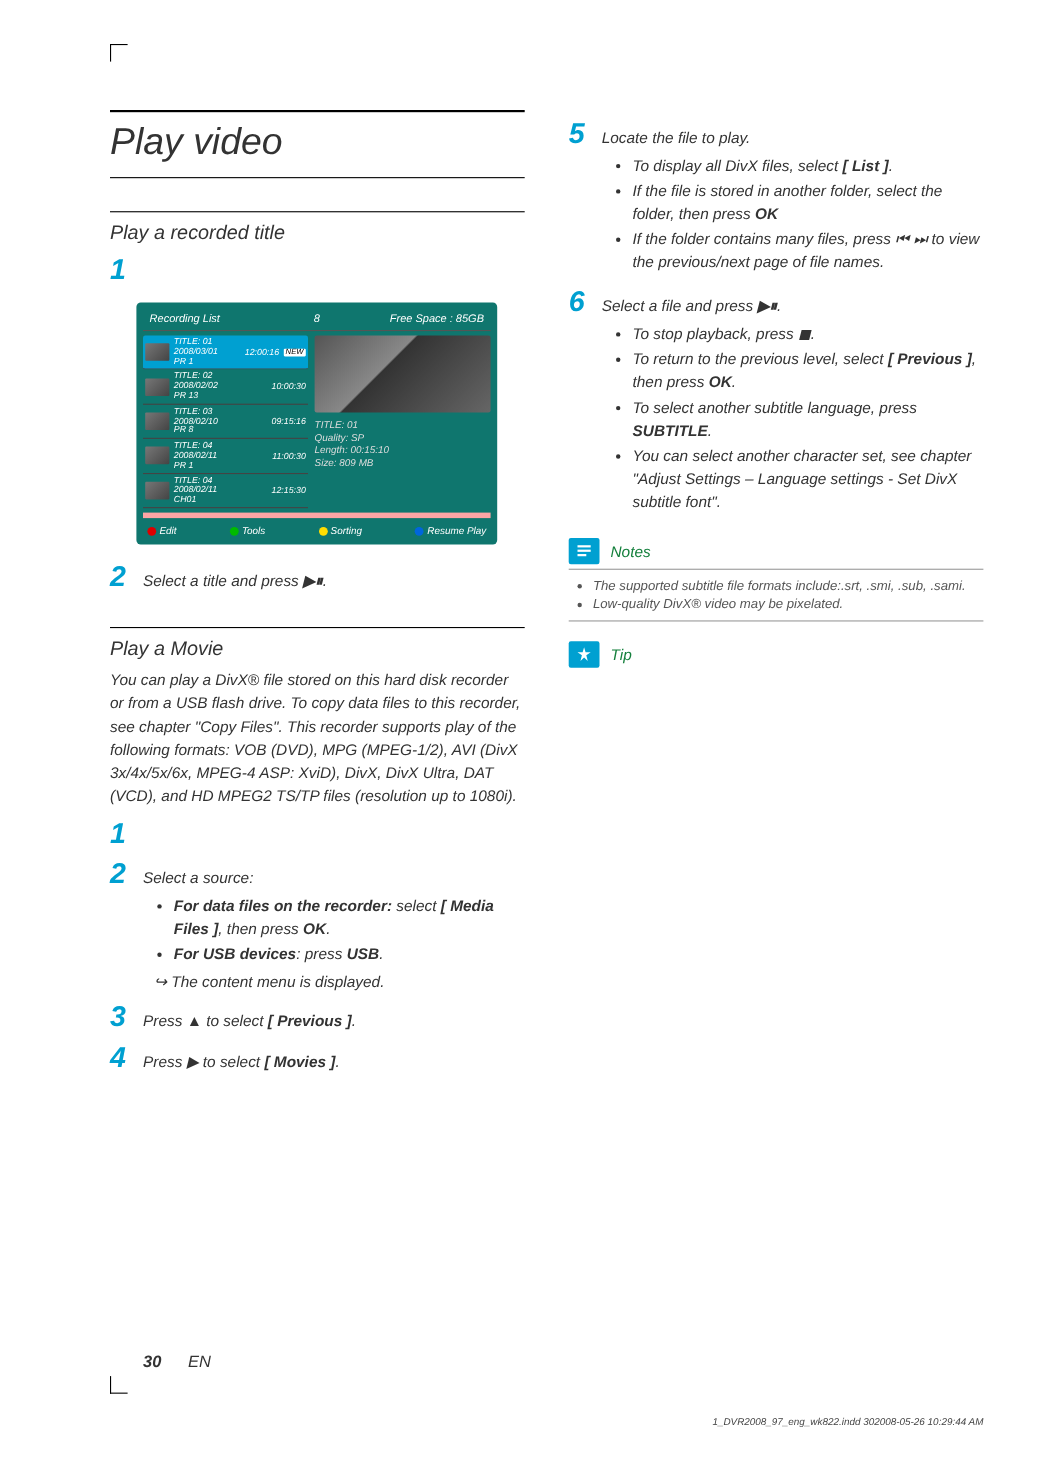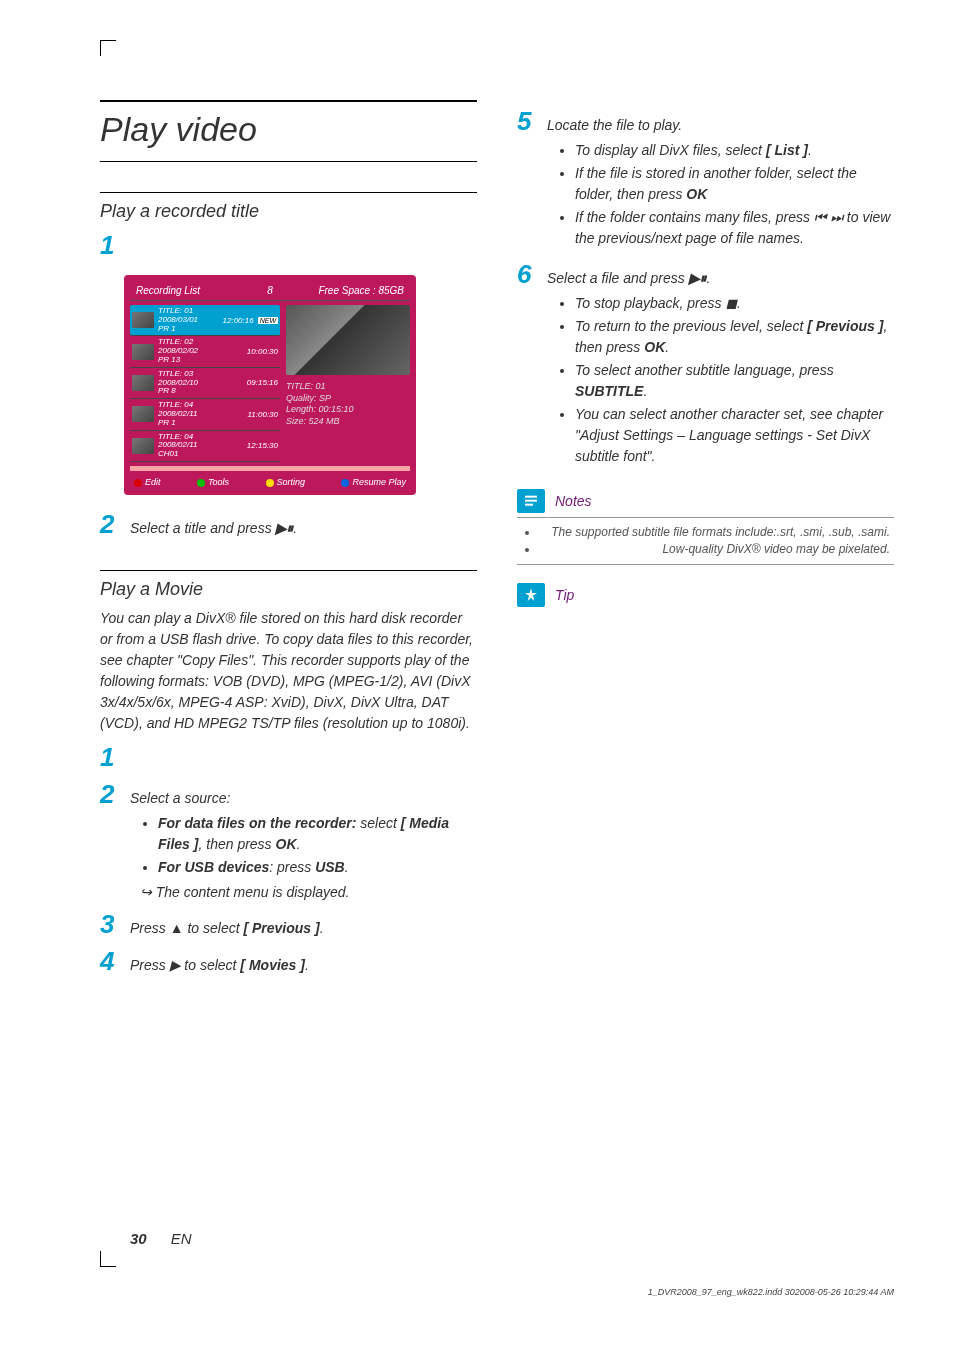--- a/index.html
+++ b/index.html
@@ -118,26 +118,26 @@
     left: 100px;
     right: 60px;
     font-size: 9px;
     color: #444;
     display: flex;
     justify-content: flex-end;
   }
 
   
   .ui-box {
-    background: #be185d;
+    background: #0f766e;
     color: #fff;
     font-size: 10px;
     border-radius: 4px;
     margin: 14px 0 14px 24px;
-    width: 292px;
+    width: 328px;
     padding: 6px;
     box-sizing: border-box;
   }
   .ui-header {
     display: flex;
     align-items: center;
     padding: 4px 6px;
     border-bottom: 1px solid #555;
     margin-bottom: 4px;
   }
@@ -207,33 +207,32 @@
     width: 28px;
     height: 24px;
     background: #00a0d1;
     border-radius: 2px;
     display: flex;
     align-items: center;
     justify-content: center;
     color: #fff;
   }
   .callout-icon svg { width: 16px; height: 16px; fill: #fff; }
-  .callout-title { font-size: 14px; color: #701a75; }
+  .callout-title { font-size: 14px; color: #15803d; }
   .callout-body {
     border-top: 1px solid #999;
     border-bottom: 1px solid #999;
     padding: 6px 4px;
   }
   .callout-body ul {
     margin: 0;
     padding-left: 18px;
     font-size: 12px;
     line-height: 1.4;
     color: #555;
-    text-align: right;
   }
   .sym { font-family: Arial, sans-serif; }
 </style>
 </head>
 <body>
 
 <div class="page">
   <div class="crop-top"></div>
   <div class="crop-bottom"></div>
 
@@ -302,21 +301,21 @@
               </div>
               <div class="rec-time">12:15:30</div>
             </div>
           </div>
           <div class="ui-preview">
             <div class="thumb-placeholder"></div>
             <div class="info-lines">
               <div>TITLE: 01</div>
               <div>Quality: SP</div>
               <div>Length: 00:15:10</div>
-              <div>Size: 524 MB</div>
+              <div>Size: 809 MB</div>
             </div>
           </div>
         </div>
         <div class="ui-footer">
           <span><span class="dot red"></span><span>Edit</span></span>
           <span><span class="dot green"></span><span>Tools</span></span>
           <span><span class="dot yellow"></span><span>Sorting</span></span>
           <span><span class="dot blue"></span><span>Resume Play</span></span>
         </div>
       </div>

